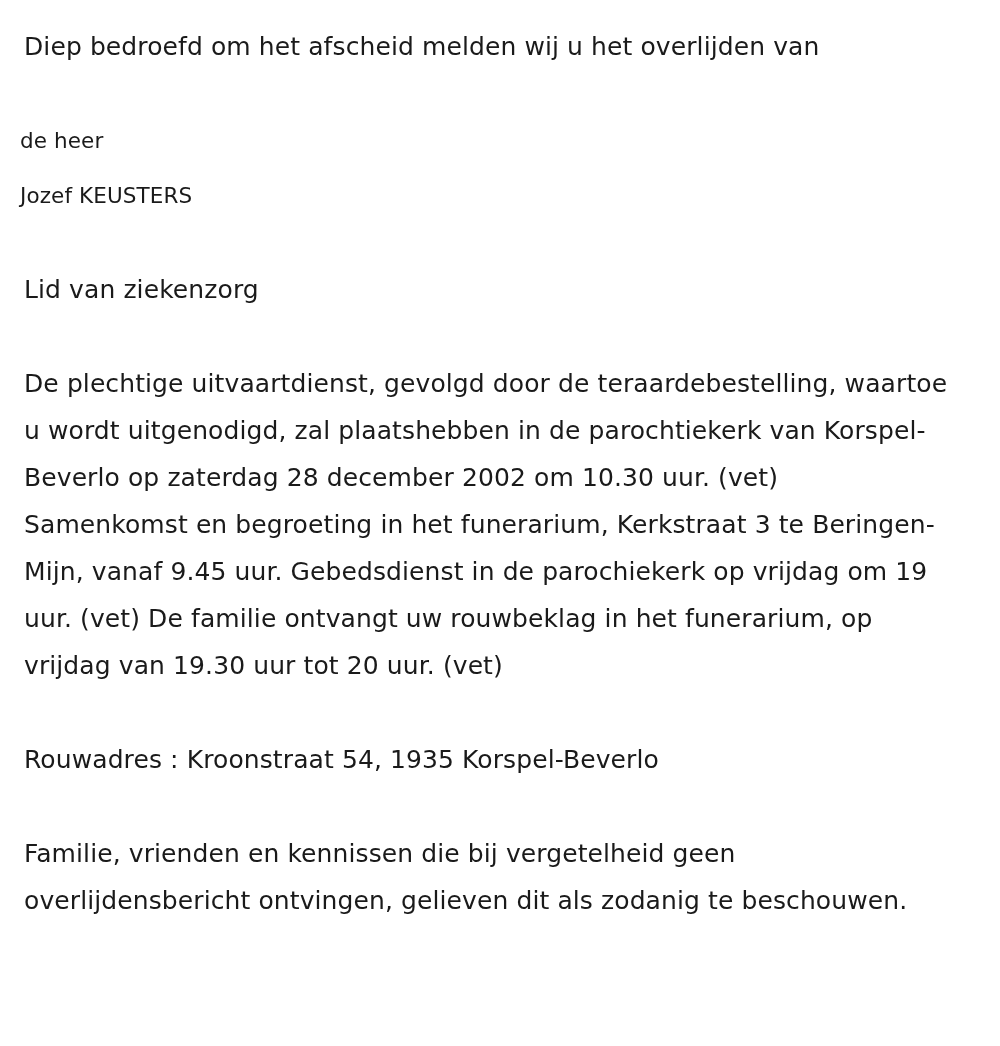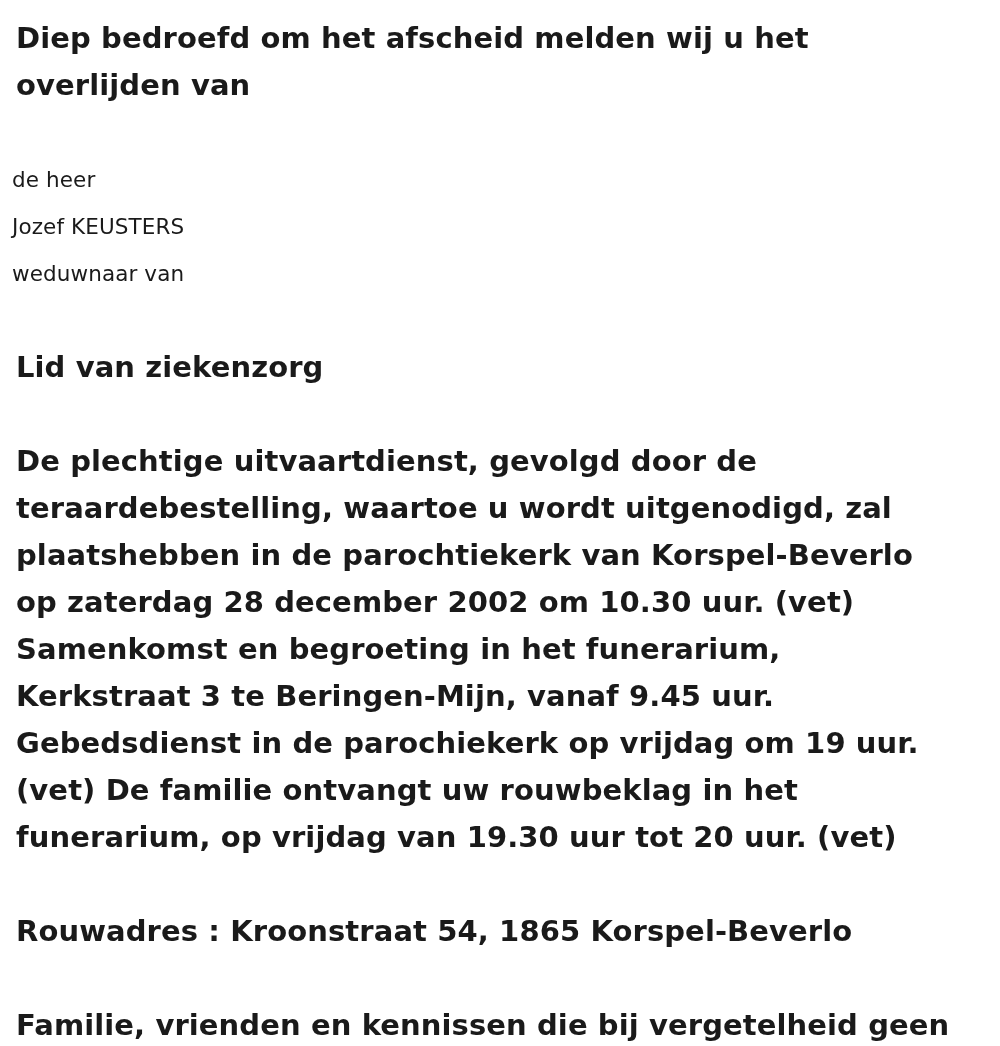--- a/index.html
+++ b/index.html
@@ -17,61 +17,60 @@
     -webkit-font-smoothing: antialiased;
   }
 
   .notice {
     box-sizing: border-box;
     width: 1000px;
     padding: 11px 40px 0 12px;
   }
 
   .para {
-    font-size: 29px;
+    font-size: 25px;
     line-height: 47px;
-    font-weight: 700;
+    font-weight: 400;
     letter-spacing: 0.1px;
-    margin: 4px;
+    margin: 12px;
     max-width: 952px;
     white-space: pre-wrap;
   }
 
   
   .gap-full {
     margin-top: 47px;
   }
 
   .line {
     font-size: 21.5px;
     line-height: 47px;
-    margin: 0;
+    margin: 8px;
     letter-spacing: 0.1px;
   }
 
   .name {
     font-weight: 400;
     letter-spacing: 0.1px;
   }
 </style>
 </head>
 <body style="background: rgb(255, 255, 255); color: rgb(26, 26, 26);">
 
 <div class="notice">
 
   <p class="para">Diep bedroefd om het afscheid melden wij u het overlijden van</p>
 
   <div class="gap-full">
     <p class="line">de heer</p>
     <p class="line name">Jozef KEUSTERS</p>
-    <p class="line">weduwnaar van</p>
   </div>
 
   <p class="para gap-full">Lid van ziekenzorg</p>
 
 
   <p class="para gap-full">De plechtige uitvaartdienst, gevolgd door de teraardebestelling, waartoe u wordt uitgenodigd, zal plaatshebben in de parochtiekerk van Korspel-Beverlo op zaterdag 28 december 2002 om 10.30 uur. (vet) Samenkomst en begroeting in het funerarium, Kerkstraat 3 te Beringen-Mijn, vanaf 9.45 uur. Gebedsdienst in de parochiekerk op vrijdag om 19 uur. (vet) De familie ontvangt uw rouwbeklag in het funerarium, op vrijdag van 19.30 uur tot 20 uur. (vet)</p>
 
-  <p class="para gap-full">Rouwadres : Kroonstraat 54, 1865 Korspel-Beverlo</p>
+  <p class="para gap-full">Rouwadres : Kroonstraat 54, 1935 Korspel-Beverlo</p>
 
   <p class="para gap-full">Familie, vrienden en kennissen die bij vergetelheid geen overlijdensbericht ontvingen, gelieven dit als zodanig te beschouwen.</p>
 
 </div>
 
 </body></html>

